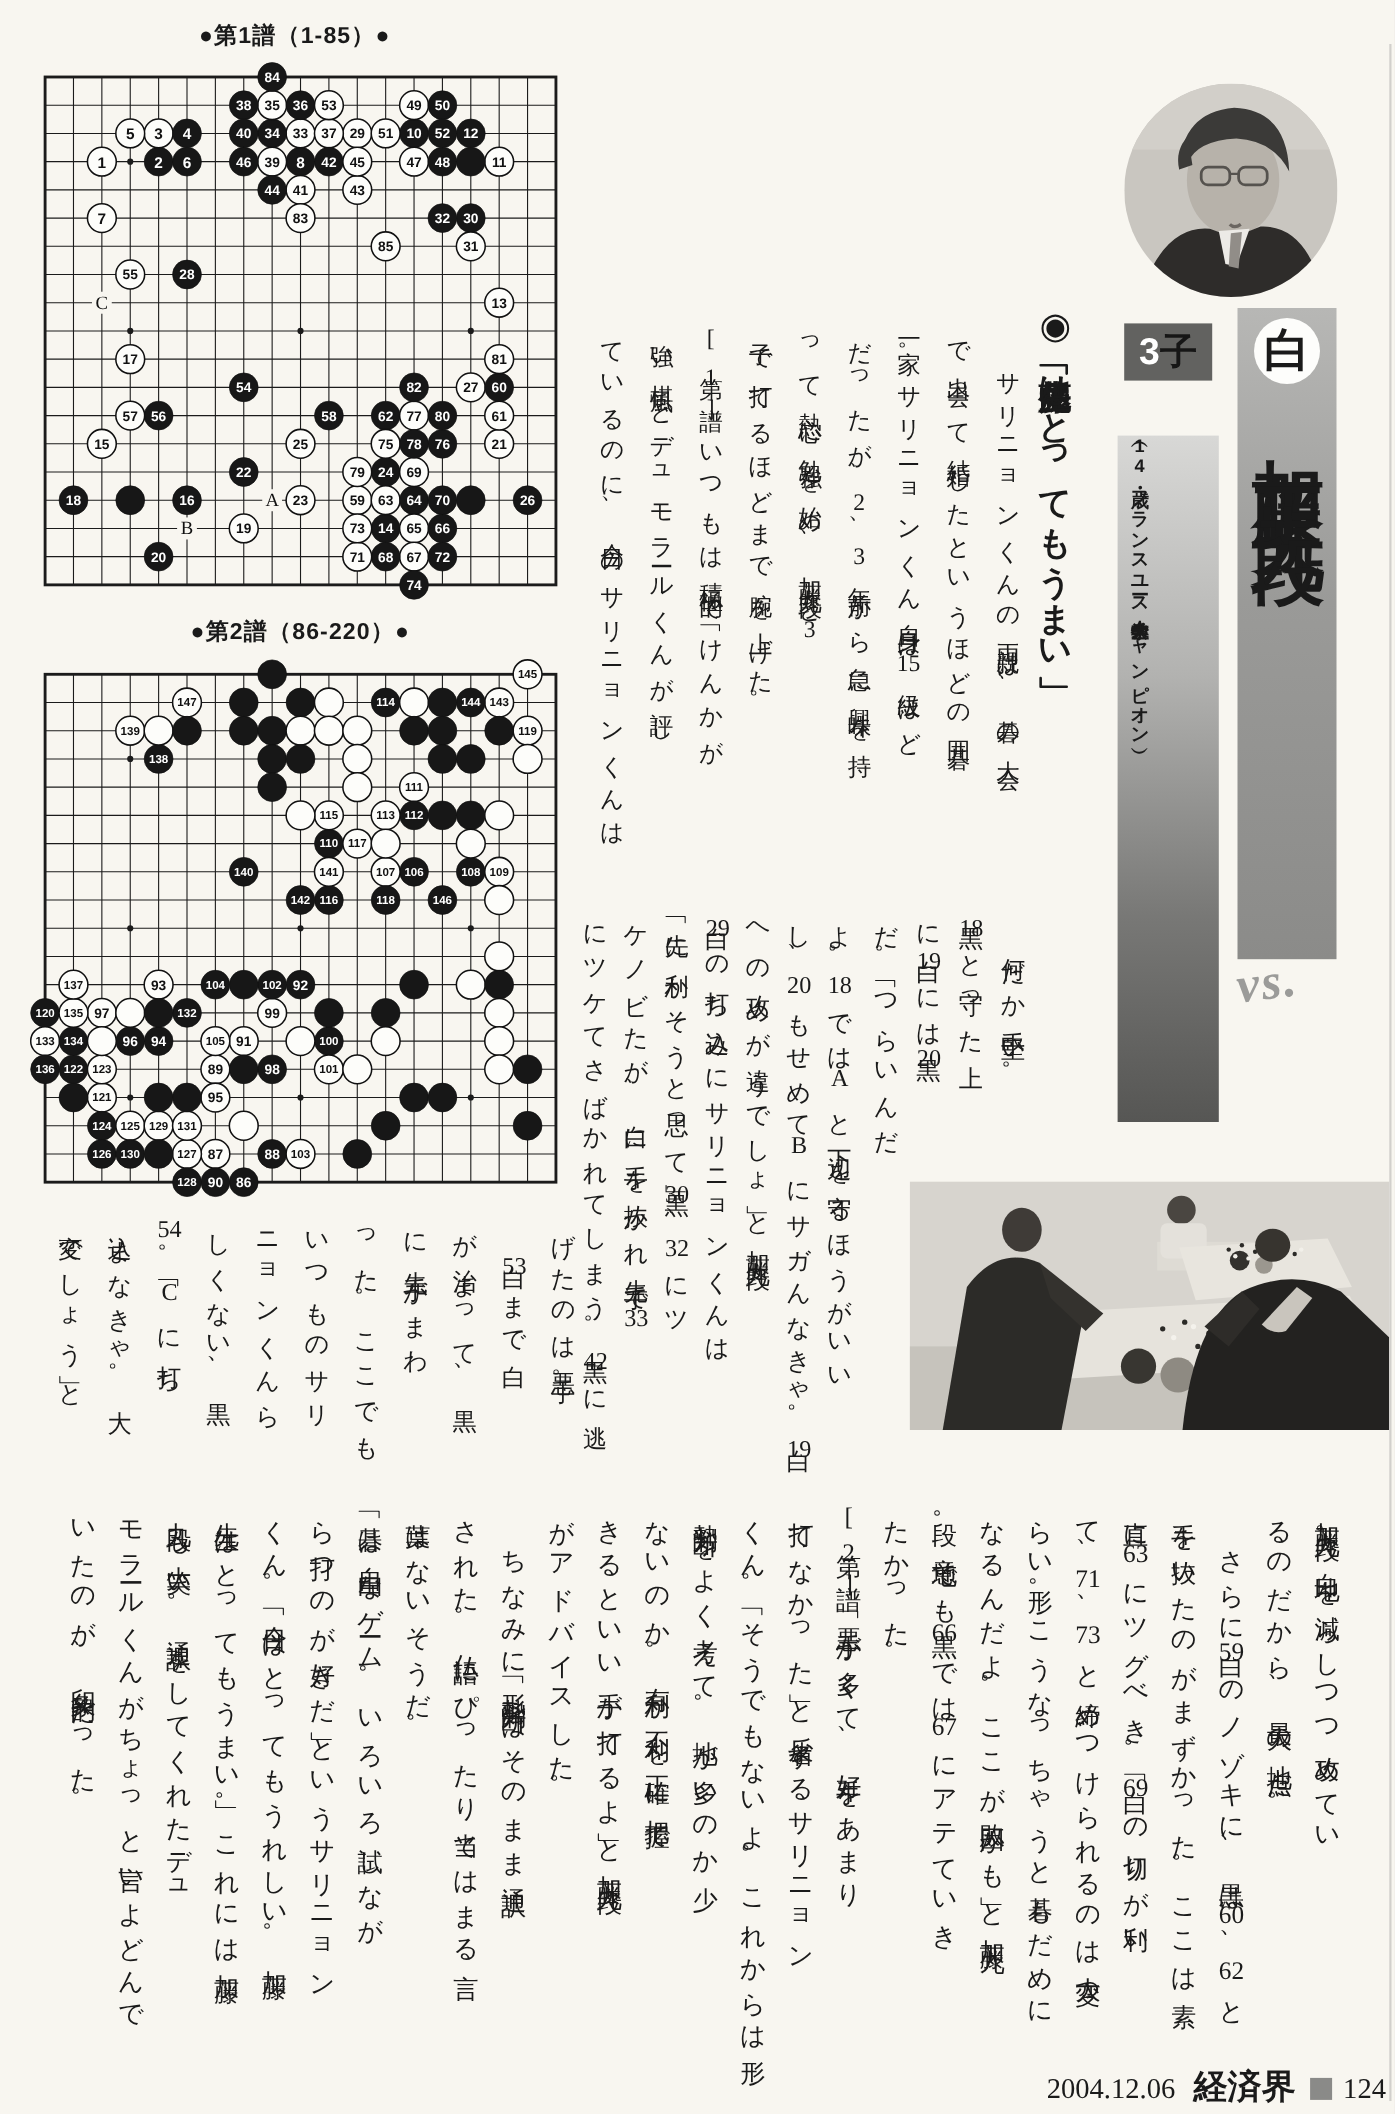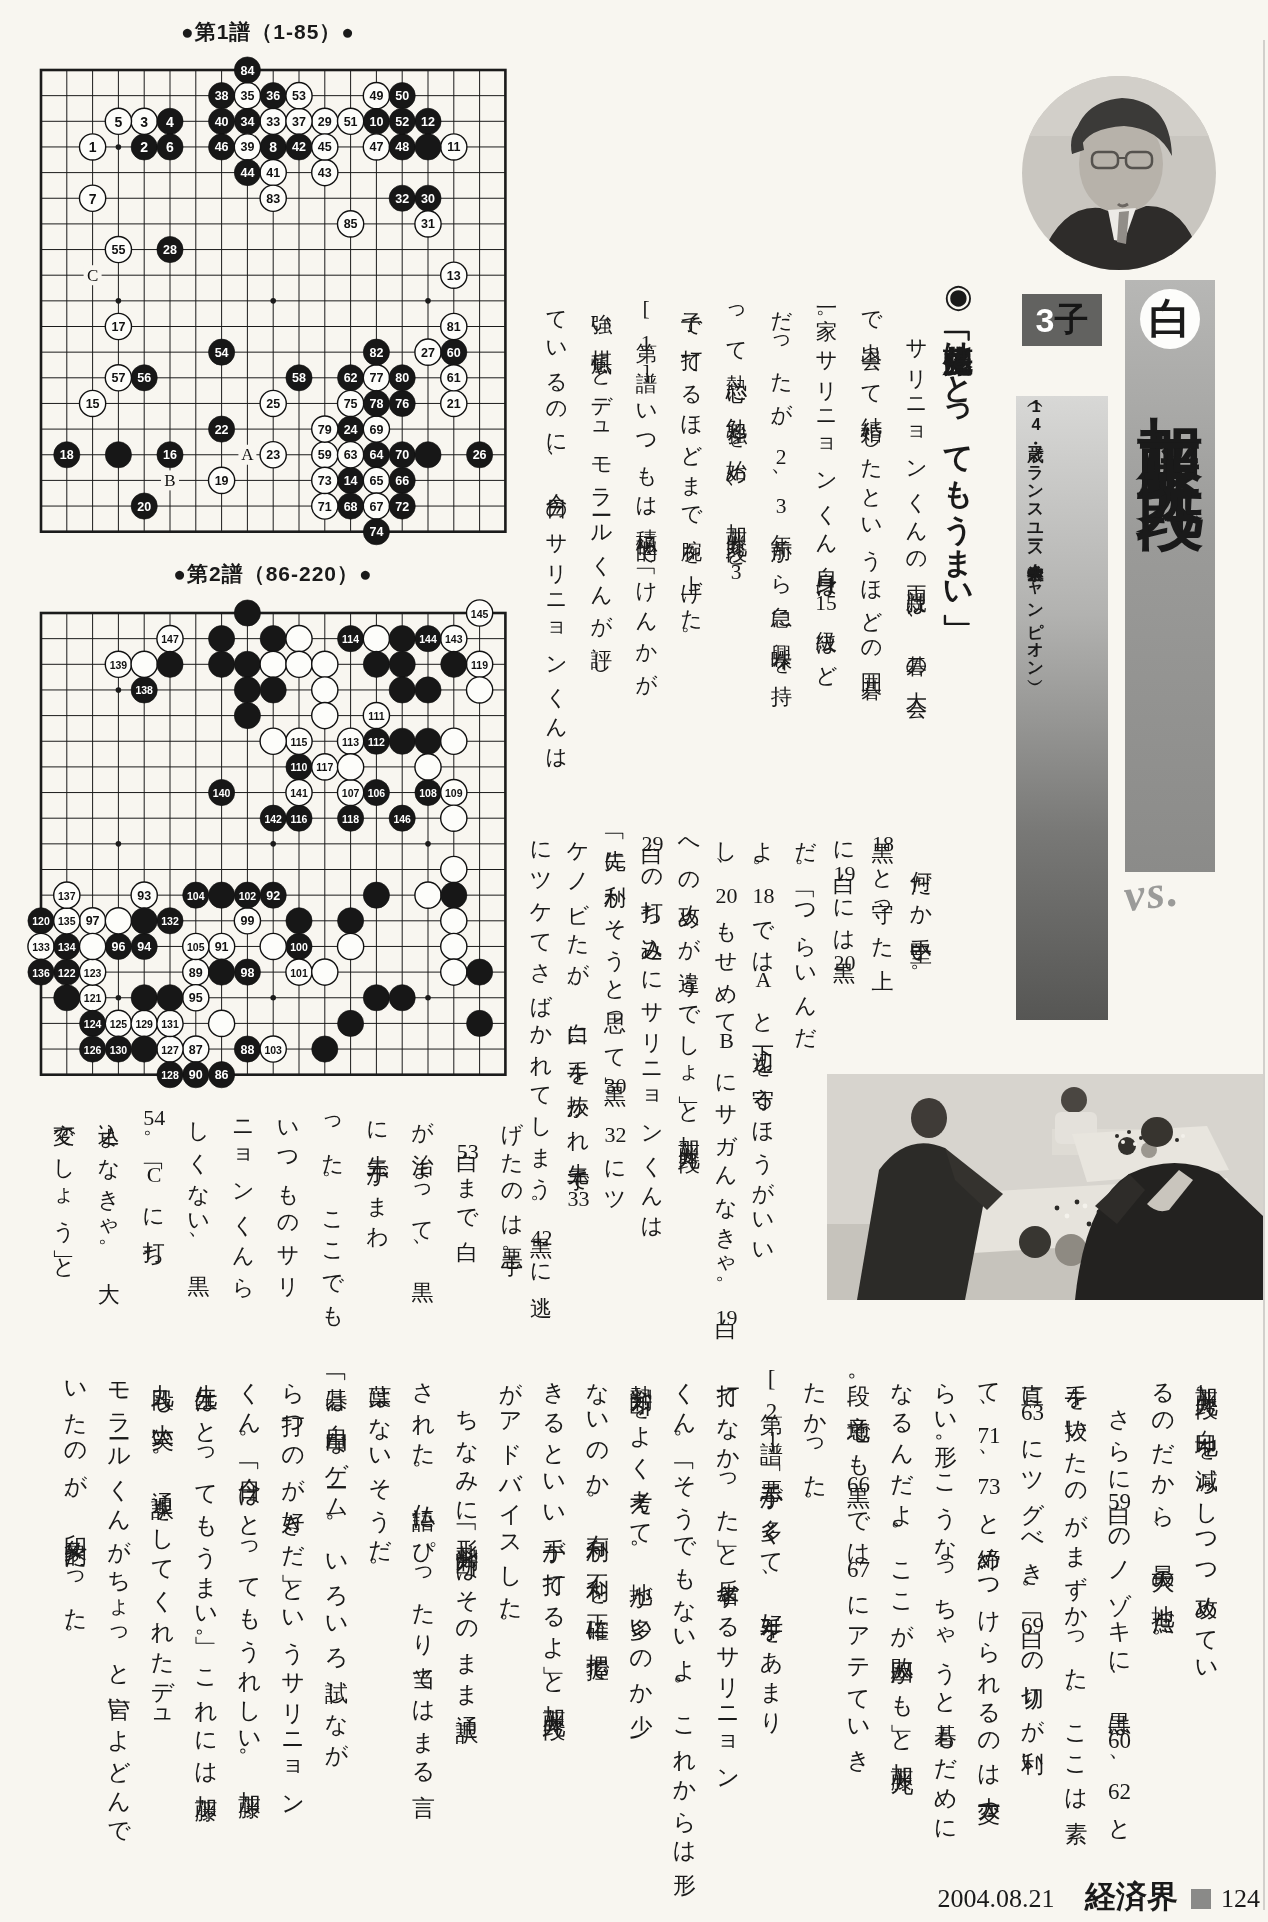--- a/index.html
+++ b/index.html
@@ -37,21 +37,21 @@
   .body-text{font-size:22px;}
   #intro-block{left:524px;top:296px;width:414px;height:482px;font-size:21.5px;line-height:45px;letter-spacing:6px;}
   #c-short{left:780px;top:826px;width:160px;height:242px;line-height:38.5px;letter-spacing:5.5px;}
   #c-tall{left:518px;top:826px;width:264px;height:510px;line-height:37px;letter-spacing:5.5px;}
   #block-e{left:38px;top:1106px;width:496px;height:234px;line-height:44.8px;letter-spacing:6px;}
   #block-bottom{left:50px;top:1366px;width:1178px;height:510px;font-size:23px;line-height:43.5px;letter-spacing:4.5px;}
   
   #players-photo{left:827px;top:1074px;width:436px;height:226px;}
   
   #footer{left:790px;top:1876px;width:470px;text-align:right;font-size:26px;white-space:nowrap;}
-  #footer .mag{font-family:"Liberation Sans","DejaVu Sans",sans-serif;font-weight:bold;font-size:31px;margin:0 6px 0 24px;}
+  #footer .mag{font-family:"Liberation Sans","DejaVu Sans",sans-serif;font-weight:bold;font-size:31px;margin:0 6px 0 10px;}
   #footer .sq{display:inline-block;width:20px;height:20px;background:#8a8a88;margin-right:4px;vertical-align:-2px;}
   #page-edge{left:1263px;top:40px;width:2px;height:1870px;background:#d2d0cc;}
 </style>
 </head>
 <body>
 
 <div id="page">
 
   <div class="abs diagram-title gothic" style="left:118px;top:18px;width:300px;">●第1譜（1-85）●</div>
   <svg class="abs" style="left:25px;top:50px;" width="500" height="502" viewBox="0 0 500 502">
@@ -667,20 +667,20 @@
       <path d="M30,226 L52,96 Q80,58 118,74 L158,122 L138,226 Z" fill="#2c2b28"></path>
       <path d="M118,74 L176,120 L160,136 L128,106 Z" fill="#34322e"></path>
       <ellipse cx="330" cy="58" rx="16" ry="15" fill="#37342f"></ellipse>
       <path d="M248,226 Q258,128 302,100 Q348,78 392,100 L436,142 L436,226 Z" fill="#232220"></path>
       <path d="M302,100 L268,132 L290,150 L318,116 Z" fill="#2e2c29"></path>
       <path d="M352,96 L320,130 Q330,140 342,136 L366,106 Z" fill="#c9c5bd"></path>
     </svg>
   </div>
 
   <div class="abs" id="footer">
-    <span class="date">2004.08.21</span>
+    <span class="date">2004.12.06</span>
     <span class="mag">経済界</span>
     <span class="sq"></span>
     <span class="pg">124</span>
   </div>
 
   <div class="abs" id="page-edge"></div>
 </div>
 
 </body></html>

